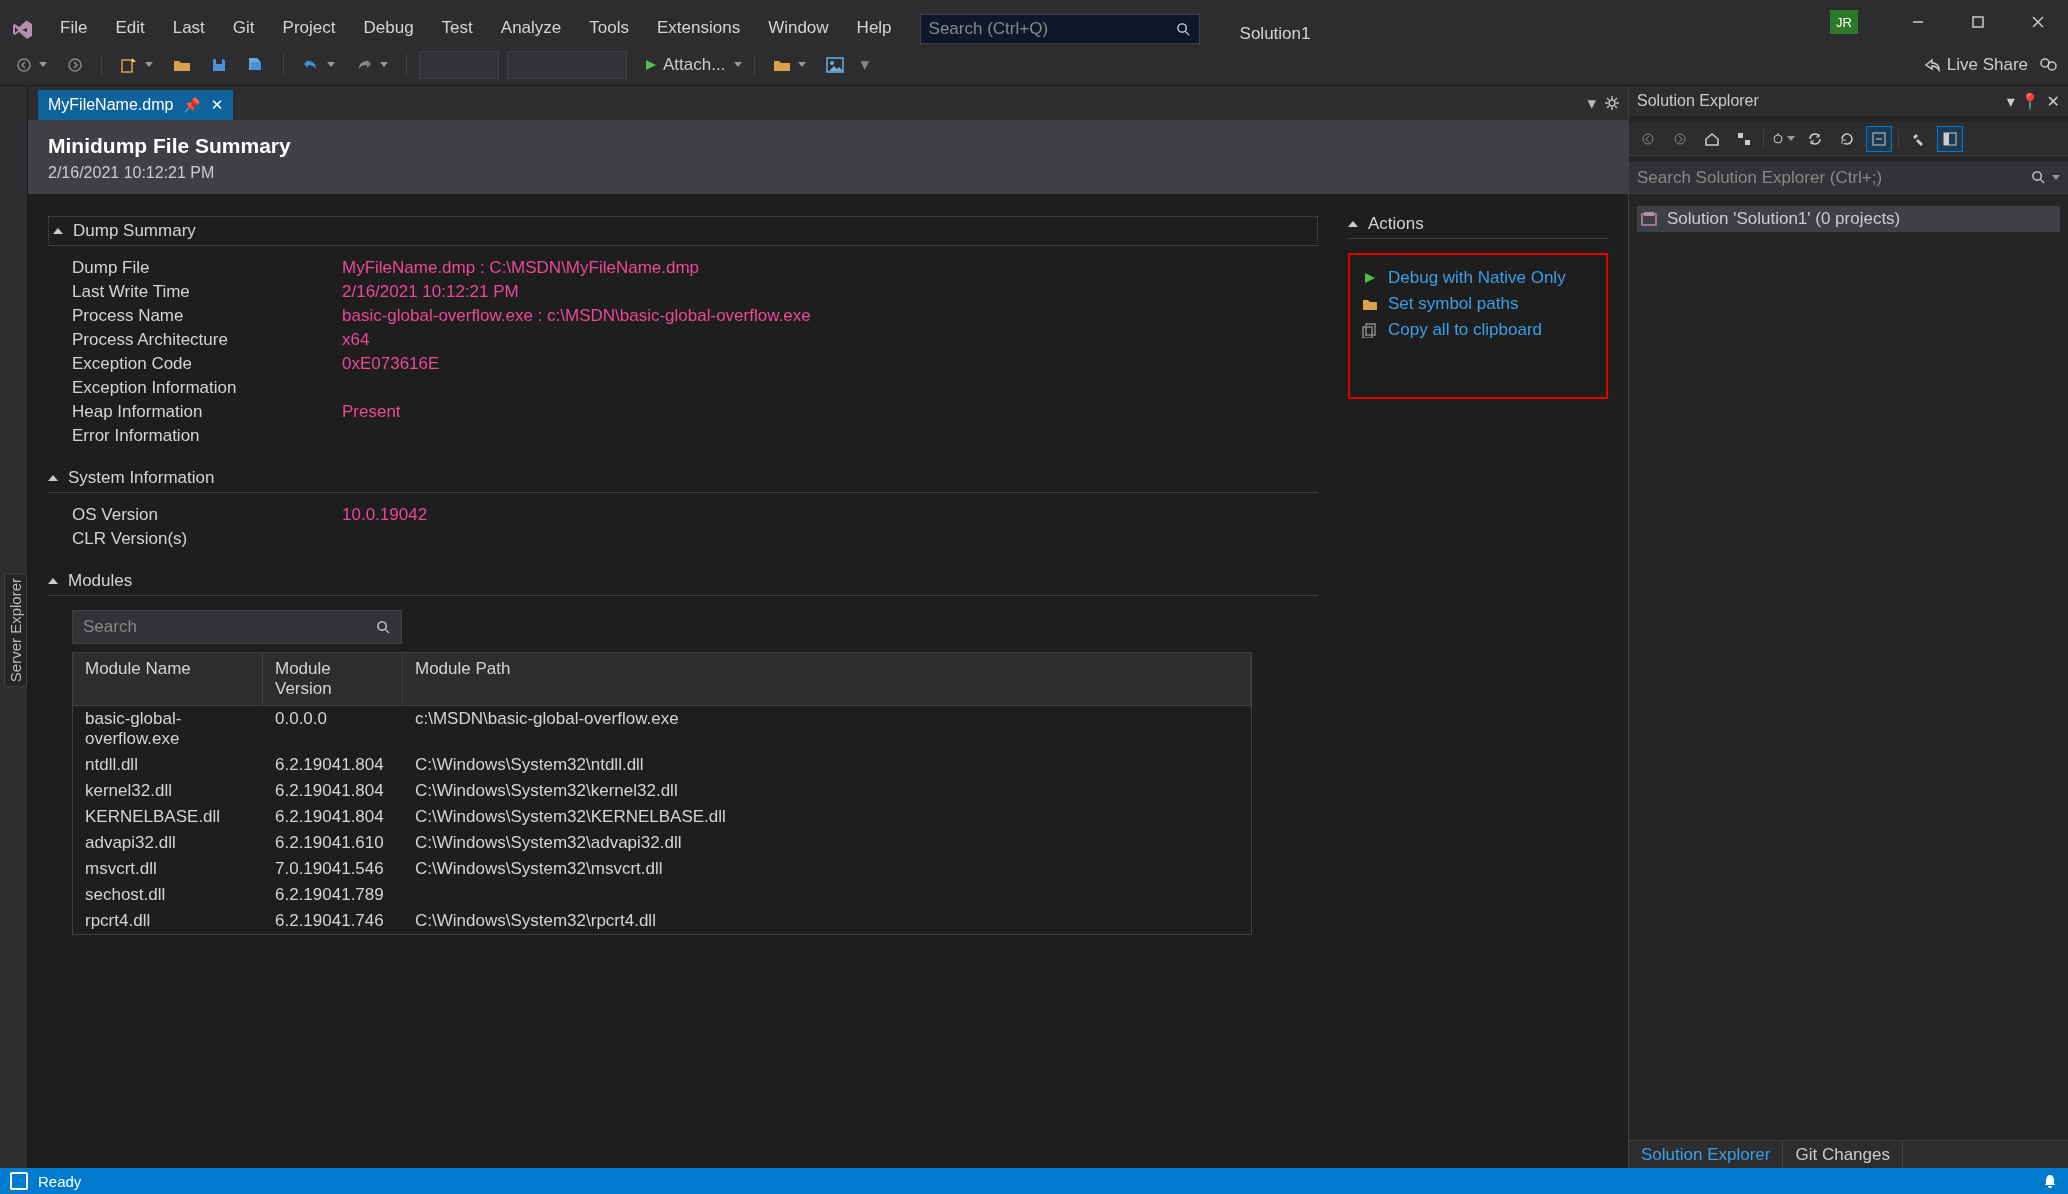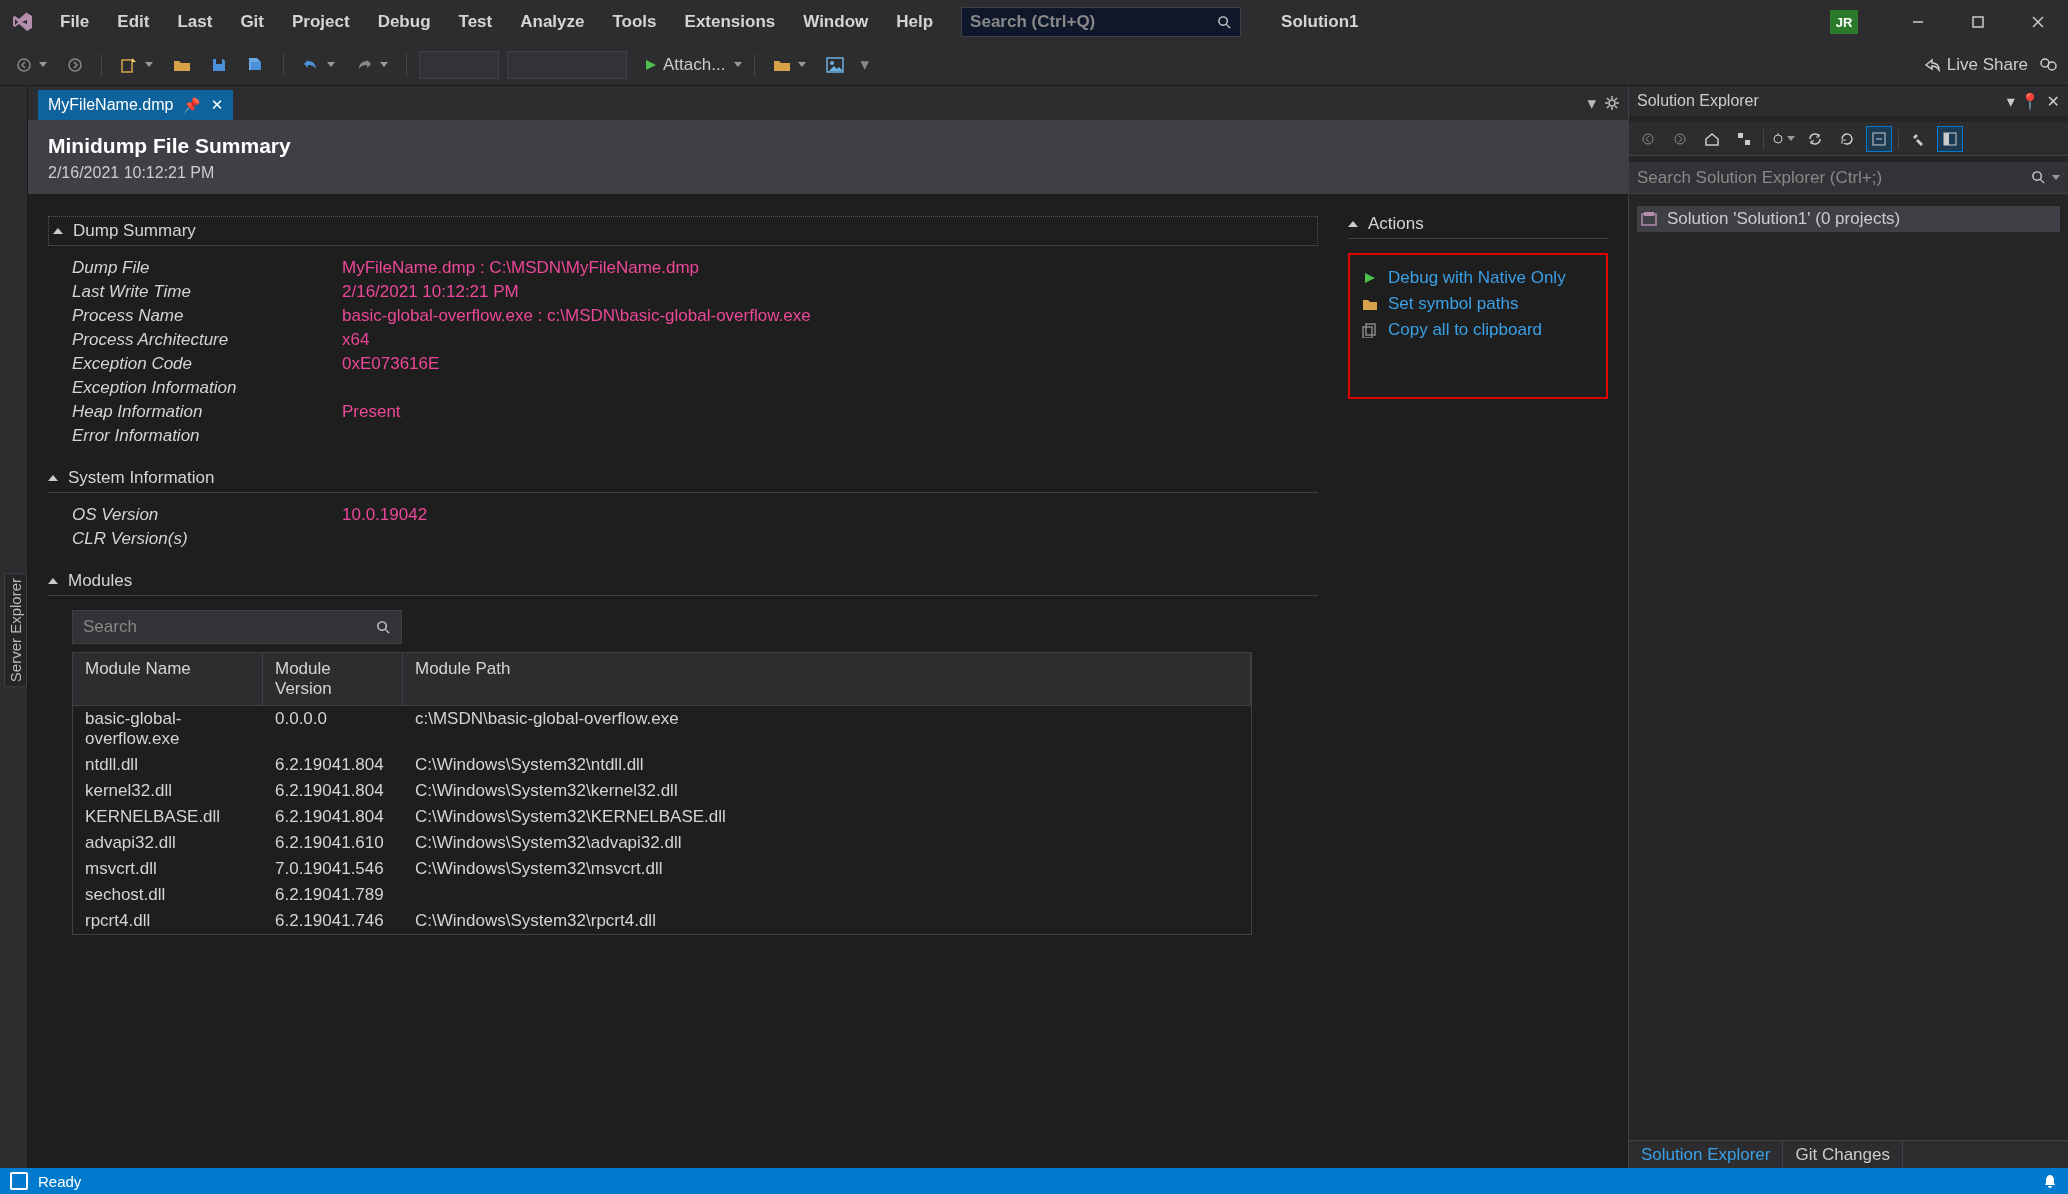--- a/index.html
+++ b/index.html
@@ -1,19 +1,19 @@
 <!DOCTYPE html>
 <html><head>
 <meta charset="utf-8">
 <style>
 * { box-sizing: border-box; margin: 0; padding: 0; font-family: 'Segoe UI', Tahoma, sans-serif; }
 body { background: #1e1e1e; color: #ccc; overflow: hidden; width: 2068px; height: 1194px; font-size: 17px; }
 
 
-.titlebar { height: 44px; background: #2d2d30; display: flex; align-items: center; padding-left: 8px; font-weight: bold; }
+.titlebar { height: 44px; background: #2d2d30; display: flex; align-items: flex-end; padding-left: 8px; }
 .titlebar .logo { width: 28px; height: 28px; margin-right: 10px; display:flex; align-items:center; justify-content:center; }
 .titlebar .menu { display: flex; gap: 0; }
 .titlebar .menu span { padding: 6px 14px; cursor: pointer; color: #d4d4d4; }
 .titlebar .search { margin-left: 14px; background: #0f172a; border: 1px solid #3f3f46; width: 280px; height: 30px; display:flex; align-items:center; padding: 0 8px; color:#888; position:relative; }
 .titlebar .search .mag { margin-left:auto; color:#ccc; }
 .titlebar .solname { margin-left: 40px; color:#d4d4d4; }
 .titlebar .wincontrols { margin-left:auto; display:flex; align-items:center; gap:0; }
 .titlebar .userbadge { background:#2a7a2a; color:#fff; width:28px; height:24px; font-size:13px; display:flex; align-items:center; justify-content:center; margin-right:30px; }
 .titlebar .wc { width:60px; height:44px; display:flex; align-items:center; justify-content:center; color:#ccc; cursor:pointer; }
 
@@ -46,21 +46,21 @@
 .doc-date { color:#ccc; font-size:16px; margin-top:6px; }
 
 .twocol { display:flex; padding: 16px 20px 0 20px; gap:30px; }
 .leftcol { flex:1; min-width:0; }
 .rightcol { width:260px; position:relative; }
 
 .section-head { display:flex; align-items:center; gap:10px; padding:4px 0; border-bottom:1px solid #3f3f46; cursor:pointer; color:#d4d4d4; margin-top:6px;}
 .section-head.first { border:1px dotted #555; border-bottom:1px solid #3f3f46; padding-left:4px;}
 .chev { width:0; height:0; border-left:5px solid transparent; border-right:5px solid transparent; border-bottom:6px solid #ccc; display:inline-block; }
 .kv { display:flex; padding:2px 0; }
-.kv .k { width:270px; color:#d4d4d4;font-style:italic; }
+.kv .k { width:270px; color:#d4d4d4; }
 .kv .v { color:#ec4899; }
 .kv-block { padding: 10px 0 10px 24px; }
 
 .actions-head { display:flex; align-items:center; gap:10px; padding:4px 0; border-bottom:1px solid #3f3f46; color:#d4d4d4; }
 .redbox { border:2px solid #e00000; margin-top:14px; padding:10px 8px 54px 8px; }
 .action-link { display:flex; align-items:center; gap:8px; padding:3px 4px; color:#3ba0e6; cursor:pointer; }
 .action-link .aicon { width:18px; text-align:center; }
 
 .mod-search { margin:14px 0 0 24px; width:330px; height:34px; background:#333337; border:1px solid #3f3f46; display:flex; align-items:center; padding:0 10px; color:#888; }
 .mod-search .mag { margin-left:auto; color:#ccc; }

